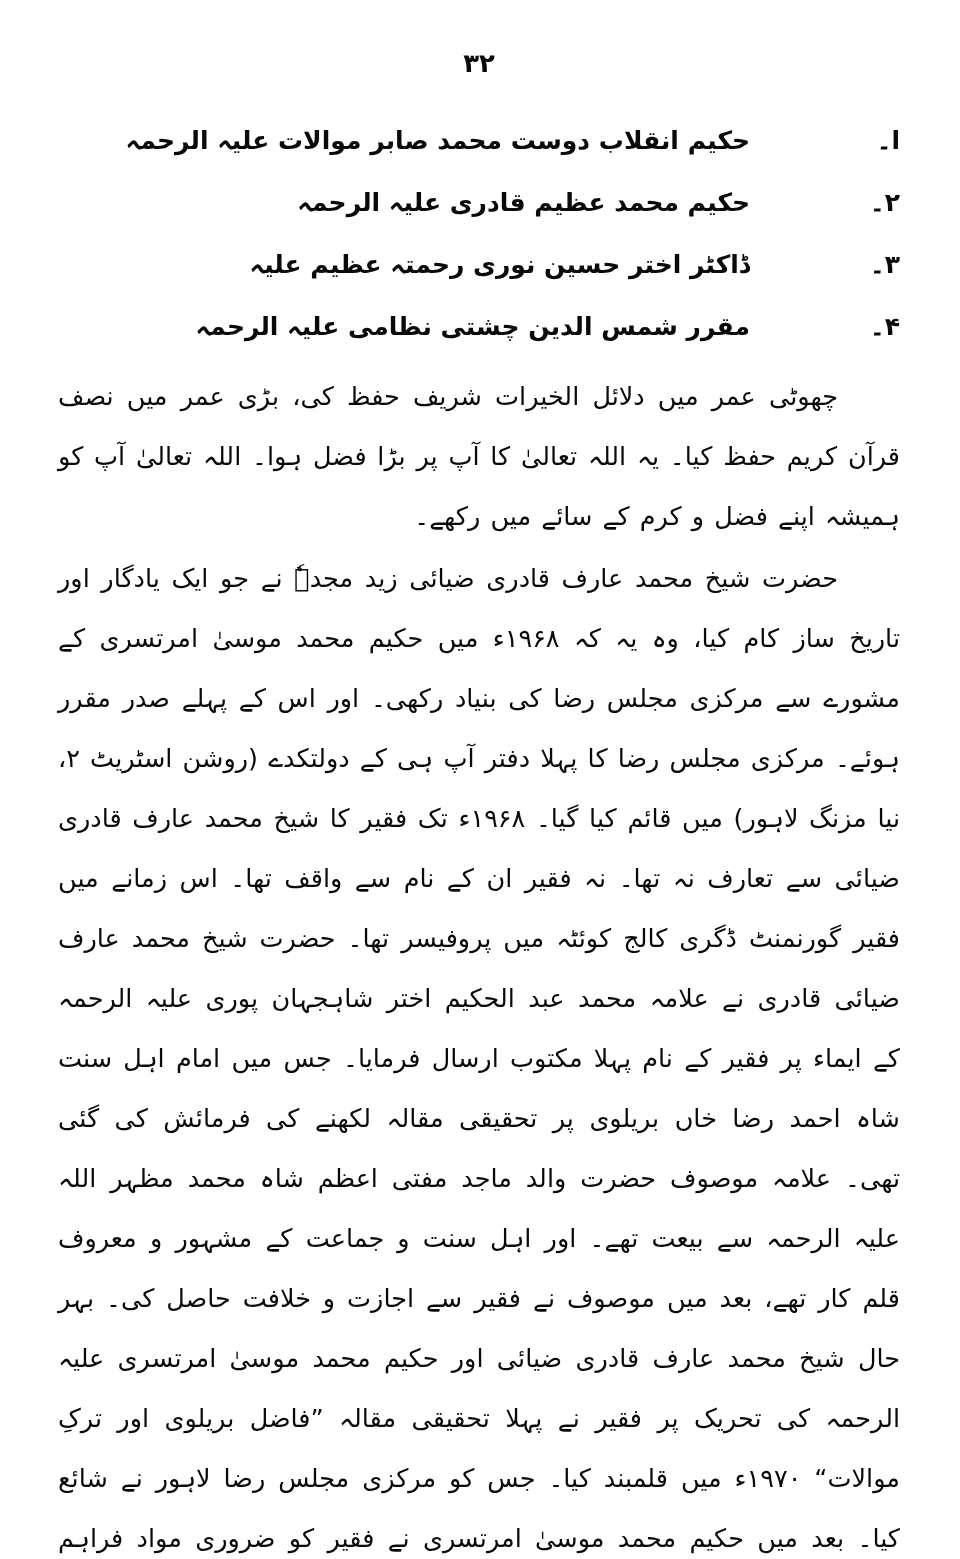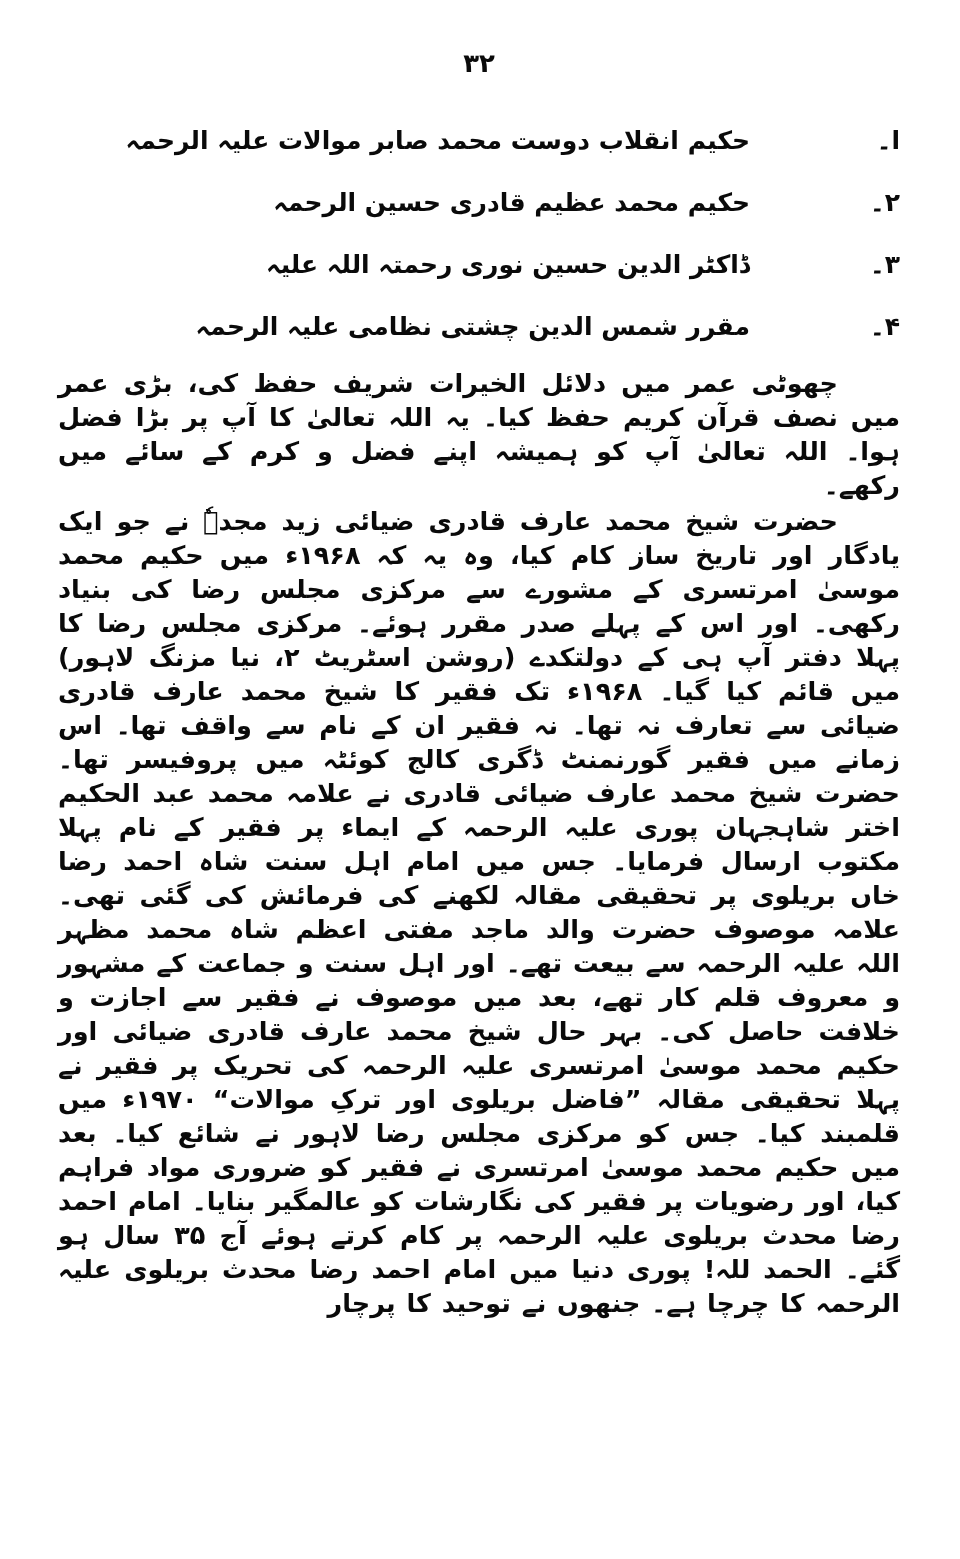--- a/index.html
+++ b/index.html
@@ -55,22 +55,22 @@
   }
   .list-item .item-text {
     flex: 1 1 auto;
     padding-right: 92px; 
     white-space: nowrap;
     overflow: hidden;
   }
   .paragraph {
     margin: 0;
     font-size: 25.5px;
-    font-weight: bold;
-    line-height: 34px;
+    font-weight: normal;
+    line-height: 60px;
     text-align: justify;
     text-indent: 62px;
     word-spacing: 2px;
   }
   .paragraph + .paragraph {
     margin-top: 2px;
   }
 </style>
 </head>
 <body>
@@ -83,26 +83,26 @@
 
     <div class="list">
 
       <div class="list-item">
         <span class="num">ا۔</span>
         <span class="item-text">حکیم انقلاب دوست محمد صابر موالات علیہ الرحمہ</span>
       </div>
 
       <div class="list-item">
         <span class="num">۲۔</span>
-        <span class="item-text">حکیم محمد عظیم قادری حسین الرحمہ</span>
+        <span class="item-text">حکیم محمد عظیم قادری علیہ الرحمہ</span>
       </div>
 
       <div class="list-item">
         <span class="num">۳۔</span>
-        <span class="item-text">ڈاکٹر الدین حسین نوری رحمتہ اللہ علیہ</span>
+        <span class="item-text">ڈاکٹر اختر حسین نوری رحمتہ عظیم علیہ</span>
       </div>
 
       <div class="list-item">
         <span class="num">۴۔</span>
         <span class="item-text">مقرر شمس الدین چشتی نظامی علیہ الرحمہ</span>
       </div>
 
     </div>
 
     <p class="paragraph">چھوٹی عمر میں دلائل الخیرات شریف حفظ کی، بڑی عمر میں نصف قرآن کریم حفظ کیا۔ یہ اللہ تعالیٰ کا آپ پر بڑا فضل ہوا۔ اللہ تعالیٰ آپ کو ہمیشہ اپنے فضل و کرم کے سائے میں رکھے۔</p>

